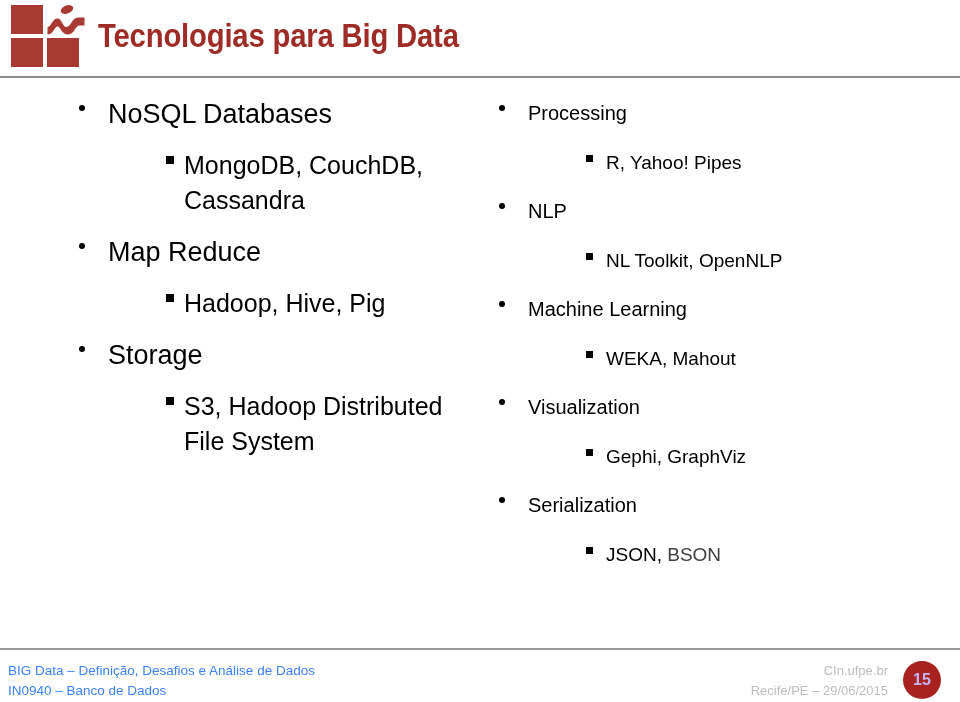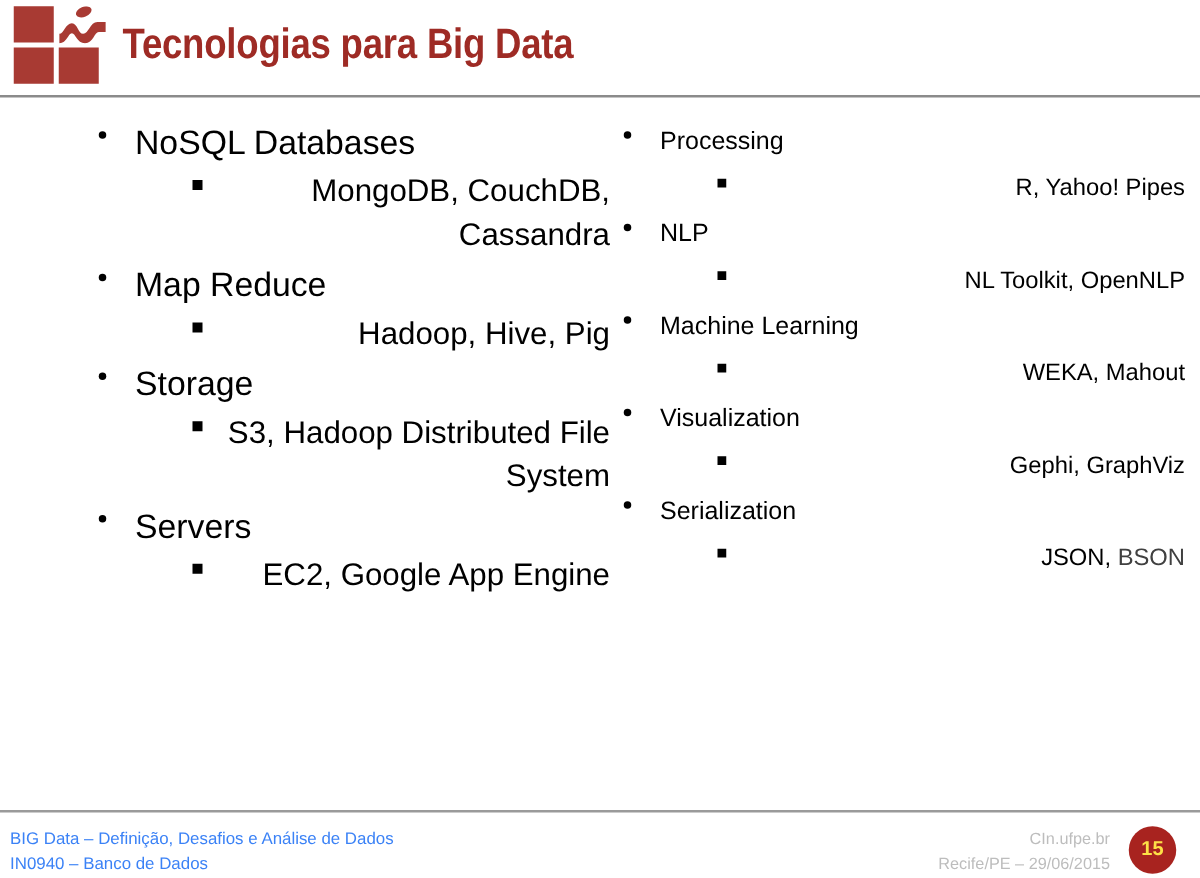--- a/index.html
+++ b/index.html
@@ -83,23 +83,22 @@
   .col-left  { left: 62px;  width: 430px; }
   .col-right { left: 482px; width: 470px; }
 
   ul.lvl1 {
     list-style: none;
     margin: 0;
     padding: 0;
   }
   ul.lvl2 {
     list-style: none;
-    margin: 4px;
+    margin: 16px;
     padding: 0;
-    text-align: right;
   }
 
   
   .l1 {
     position: relative;
     padding-left: 46px;
     margin: 0;
   }
   .l1 > .dot {
     position: absolute;
@@ -174,21 +173,21 @@
     white-space: nowrap;
   }
   .page-badge {
     position: absolute;
     left: 903px;
     top: 661px;
     width: 38px;
     height: 38px;
     border-radius: 50%;
     background: #a8231f;
-    color: #fde047;
+    color: #c4b5fd;
     font-size: 16px;
     font-weight: bold;
     display: flex;
     align-items: center;
     justify-content: center;
   }
 </style>
 </head>
 <body>
 
@@ -240,30 +239,20 @@
         <span class="dot"></span>
         <span class="l1-label">Storage</span>
         <ul class="lvl2">
           <li class="l2">
             <span class="sq"></span>
             <span class="l2-label">S3, Hadoop Distributed File System</span>
           </li>
         </ul>
       </li>
 
-      <li class="l1">
-        <span class="dot"></span>
-        <span class="l1-label">Servers</span>
-        <ul class="lvl2">
-          <li class="l2">
-            <span class="sq"></span>
-            <span class="l2-label">EC2, Google App Engine</span>
-          </li>
-        </ul>
-      </li>
 
     </ul>
   </div>
 
   <div class="col col-right">
     <ul class="lvl1">
 
       <li class="l1">
         <span class="dot"></span>
         <span class="l1-label">Processing</span>

